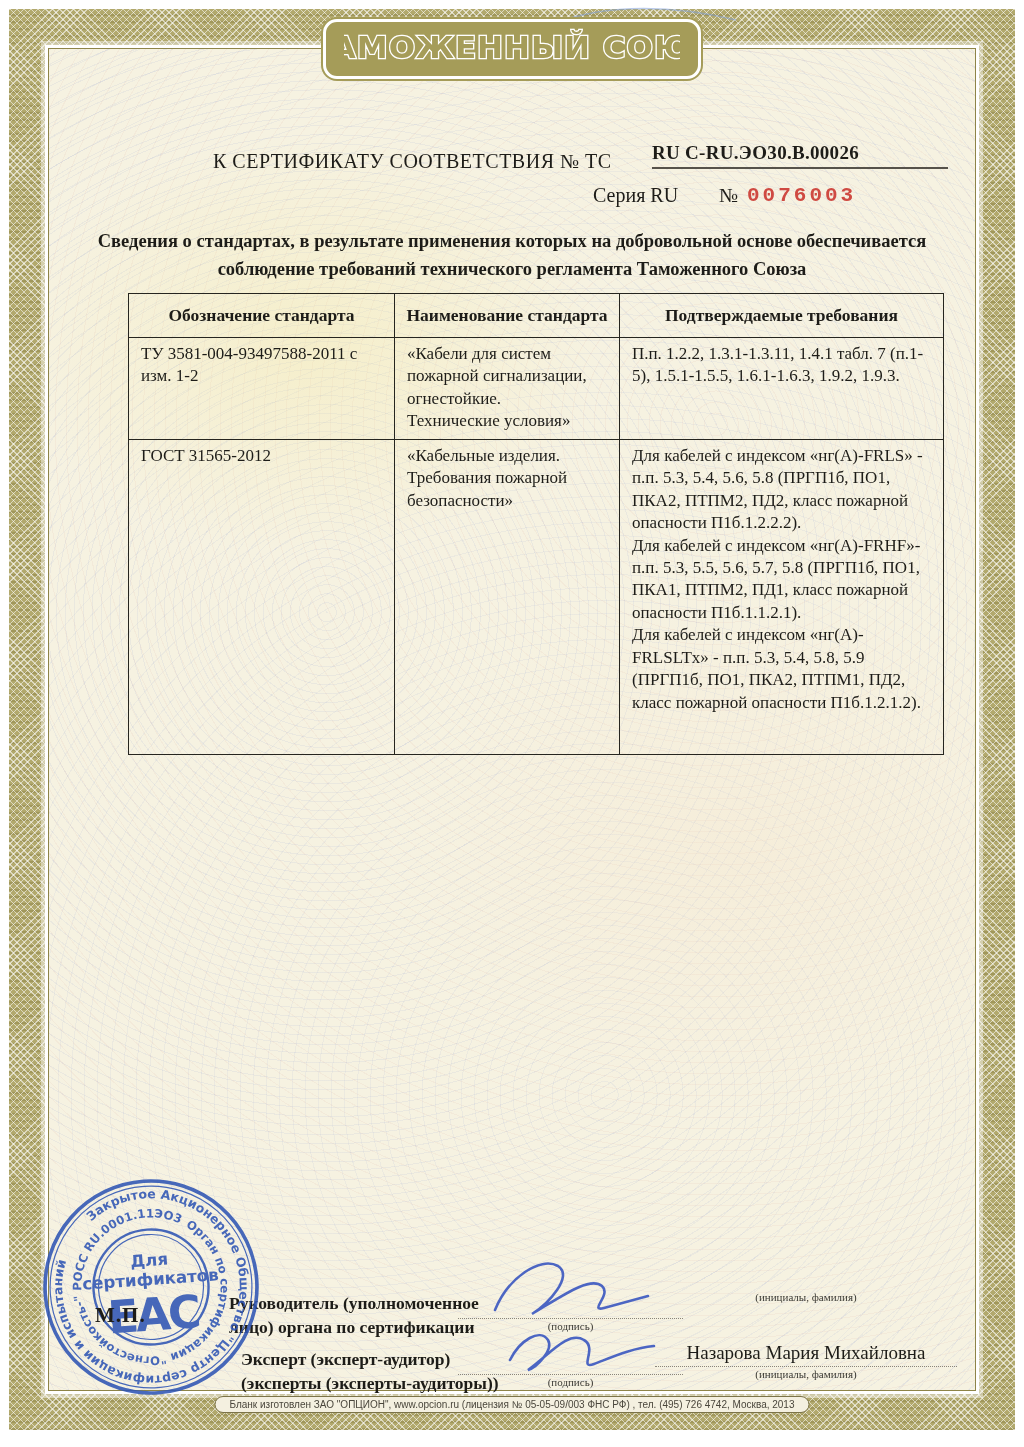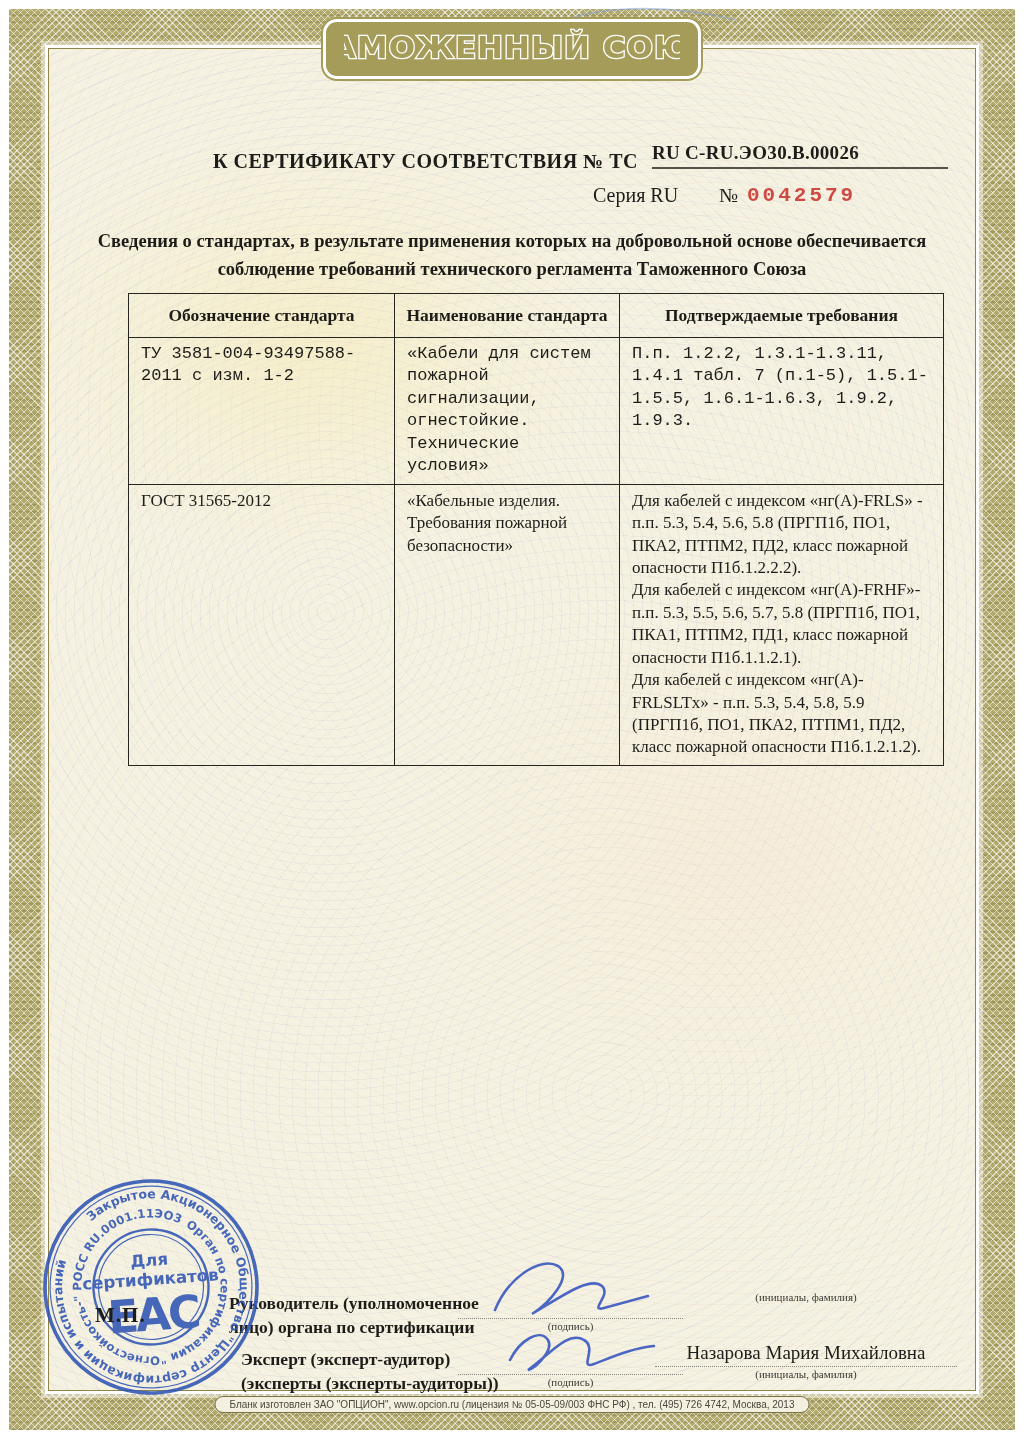--- a/index.html
+++ b/index.html
@@ -38,21 +38,21 @@
     box-shadow:0 0 0 2px #a59c59;
     padding:4px 18px;z-index:5;
   }
   
   .title{
     position:absolute;top:98px;left:0;width:100%;text-align:center;
     font-size:31px;font-weight:bold;letter-spacing:2px;z-index:2;
   }
   .subtitle{
     position:absolute;top:150px;left:213px;
-    font-size:20px;font-weight:bold;letter-spacing:.5px;z-index:2;
+    font-size:20px;font-weight:normal;letter-spacing:.5px;z-index:2;
   }
   .certnum{
     position:absolute;top:142px;left:652px;width:296px;
     font-size:19px;font-weight:bold;letter-spacing:.3px;
     border-bottom:2px solid #56524a;padding-bottom:3px;z-index:2;
   }
   .series-label{position:absolute;top:184px;left:593px;font-size:20px;z-index:2;}
   .numsign{position:absolute;top:184px;left:719px;font-size:20px;z-index:2;}
   .serial{
     position:absolute;top:184px;left:747px;z-index:2;
@@ -71,21 +71,21 @@
   table.standards th,table.standards td{
     border:1.6px solid #26251f;padding:5px 10px 6px 12px;
     font-size:17px;line-height:1.32;vertical-align:top;text-align:left;
     white-space:pre-line;overflow:hidden;
   }
   table.standards th{
     font-weight:bold;text-align:center;vertical-align:middle;
     font-size:17.5px;padding:4px 6px;white-space:normal;margin-left:8px;
   }
   .col1{width:266px;} .col2{width:225px;} .col3{width:324px;}
-  tr.hdr{height:44px;} tr.r1{height:90px;font-family:Liberation Mono, monospace;}
+  tr.hdr{height:44px;} tr.r1{height:90px;}
   
   .stamp-wrap{
     position:absolute;left:40px;top:1176px;width:222px;height:222px;
     color:var(--stamp-color,#2f55b4);opacity:.88;z-index:3;
     transform:rotate(-4deg);
   }
   .mp{
     position:absolute;left:95px;top:1303px;font-size:21px;font-weight:bold;
     letter-spacing:1px;z-index:4;
   }
@@ -126,21 +126,21 @@
   </div>
 
   <svg class="ink" style="left:540px;top:0;" width="210" height="40">
     <path d="M8 26 C 55 6, 120 2, 196 20" fill="none" stroke="#7f9fd8" stroke-width="1.4" opacity="0.55"></path>
   </svg>
 
   <div class="subtitle">К СЕРТИФИКАТУ СООТВЕТСТВИЯ  № ТС</div>
   <div class="certnum">RU C-RU.ЭО30.В.00026</div>
   <div class="series-label">Серия RU</div>
   <div class="numsign">№</div>
-  <div class="serial">0042579</div>
+  <div class="serial">0076003</div>
 
   <div class="intro">Сведения о стандартах, в результате применения которых на добровольной основе обеспечивается соблюдение требований технического регламента Таможенного Союза</div>
 
   <table class="standards">
     <colgroup>
         <col class="col1">
         <col class="col2">
         <col class="col3">
       </colgroup>
     <thead>

